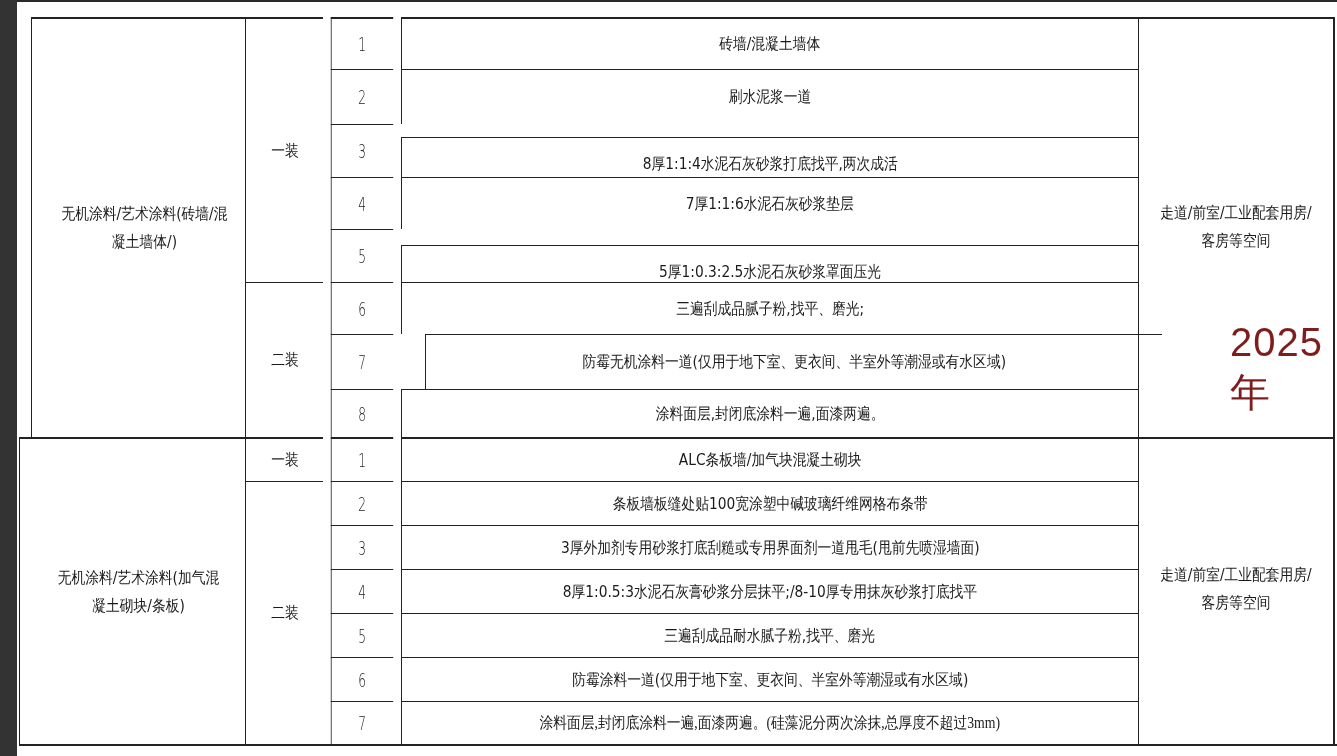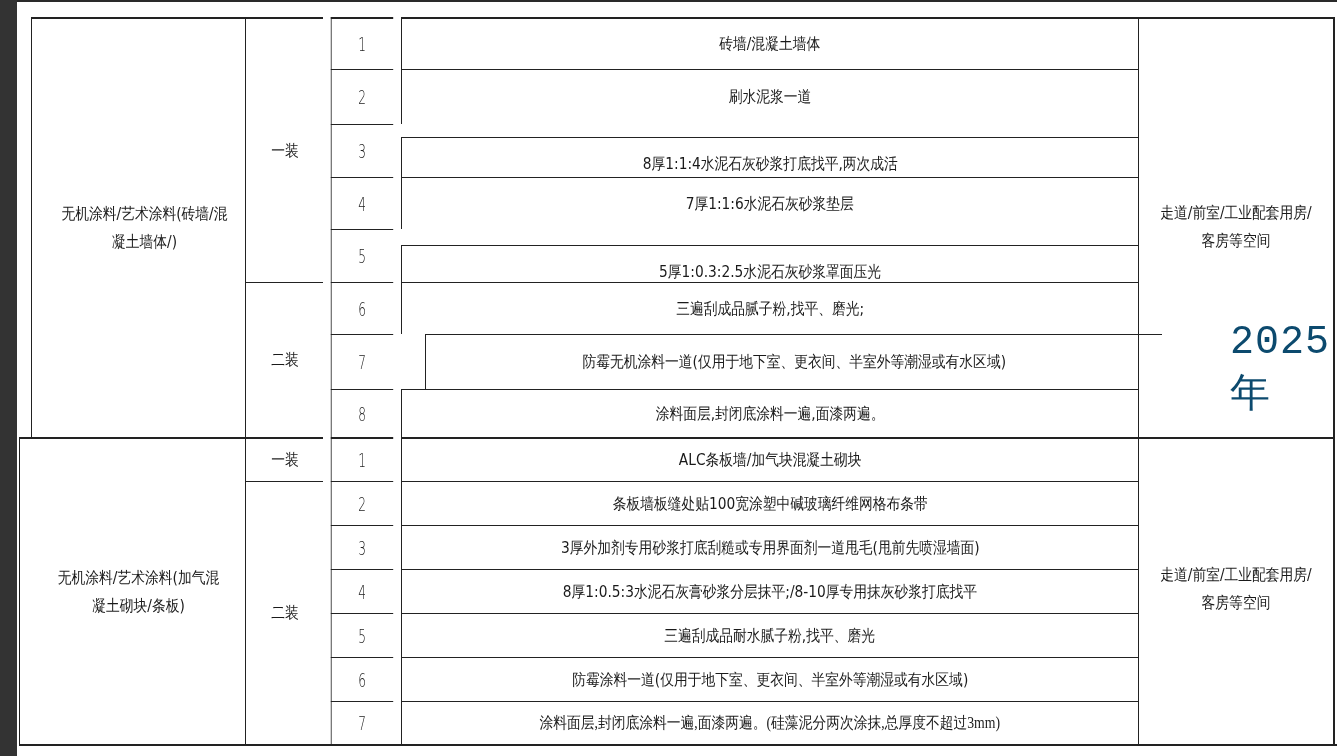--- a/index.html
+++ b/index.html
@@ -17,21 +17,21 @@
   .cell {
     position:absolute; box-sizing:border-box;
     display:flex; align-items:center; justify-content:center; text-align:center;
     font-size:16px; line-height:24px; color:#1a1a1a;
     transform-origin:center;
   }
   .b { border-color:#222; border-style:solid; border-width:0; }
   .num { font-family:"DejaVu Sans", sans-serif; font-size:19px; font-weight:300; color:#222; transform:scaleX(0.8); }
   .txt { font-size:16px; transform:scaleX(0.86); white-space:nowrap; }
   .wrap { white-space:normal; padding:0 8px; }
-  .year { position:absolute; font-family:Liberation Mono, monospace; font-size:40px; color:#0c4a6e; letter-spacing:1px; }
+  .year { position:absolute; font-family:Liberation Sans, sans-serif; font-size:40px; color:#7f1d1d; letter-spacing:1px; }
 </style>
 </head>
 <body>
 
 <div class="left-strip"></div>
 <div class="top-strip"></div>
 <div class="sheet"></div>
 
 <div class="tbl" id="tbl">
     <div class="cell b wrapcell" style="left: 12px; top: 0px; width: 226px; height: 420px; border-width: 2px 0px 0px 1px;">

